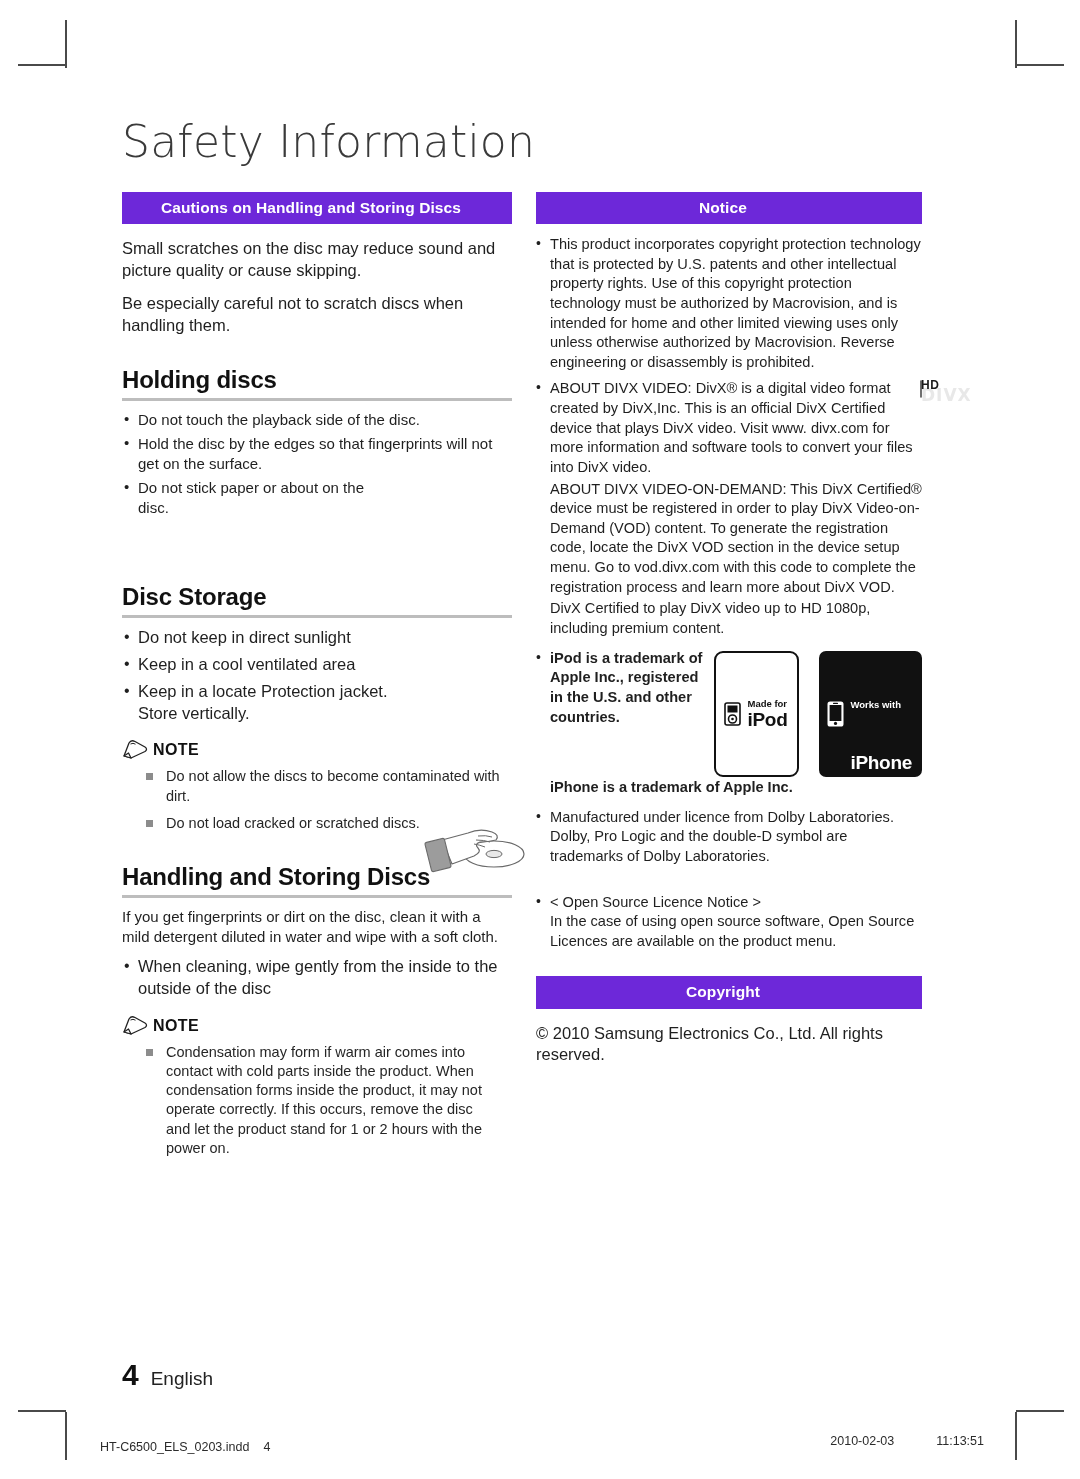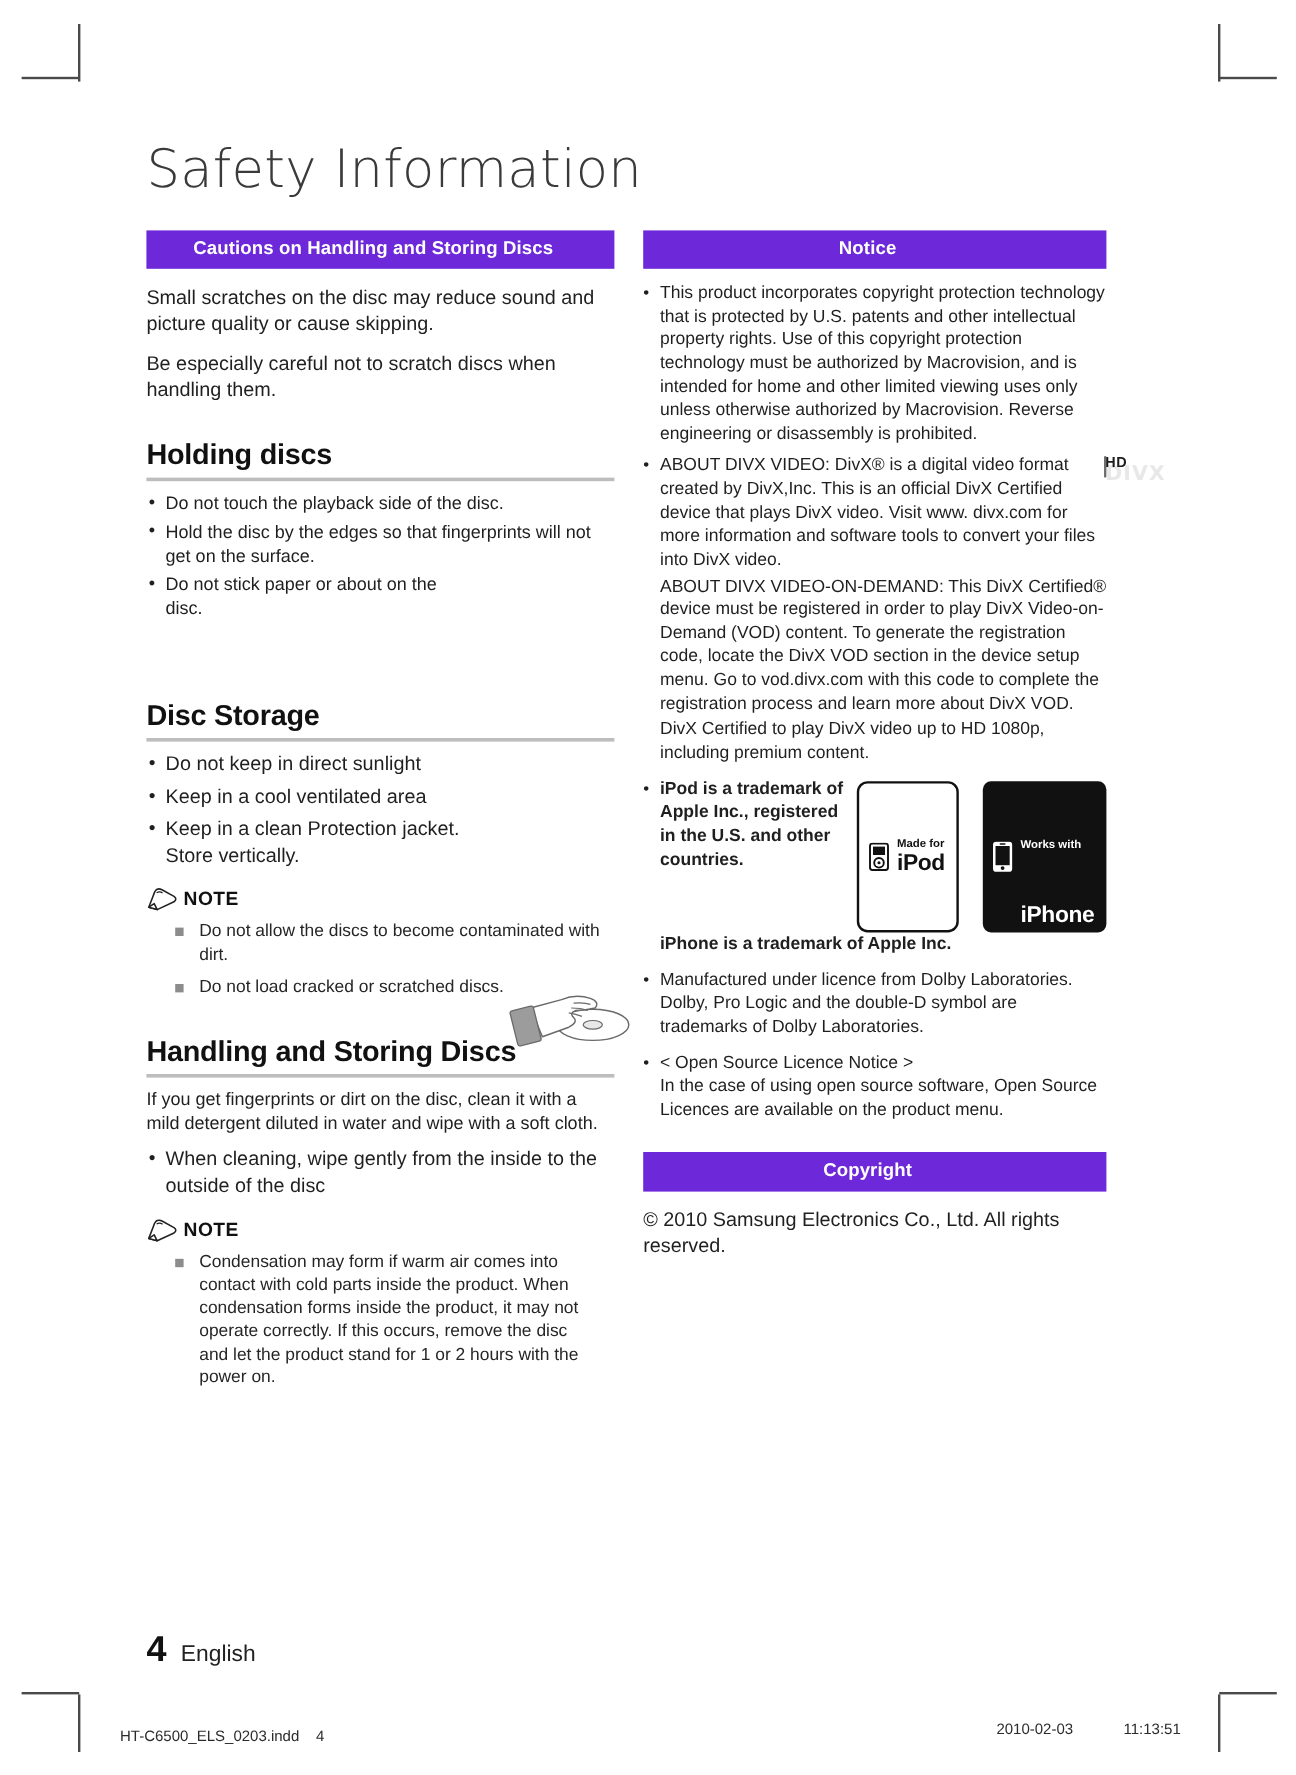--- a/index.html
+++ b/index.html
@@ -362,21 +362,21 @@
           <rect x="6" y="22" width="20" height="30" rx="2" transform="rotate(-14 16 37)" fill="#9c9c9c" stroke="#6a6a6a" stroke-width="1.1"></rect>
         </svg>
       </div>
 
       <h2 class="sec">Disc Storage</h2>
       <div class="rule"></div>
 
       <ul class="bullets lg">
         <li>Do not keep in direct sunlight</li>
         <li>Keep in a cool ventilated area</li>
-        <li style="max-width:270px">Keep in a clean Protection jacket. Store vertically.</li>
+        <li style="max-width:270px">Keep in a locate Protection jacket. Store vertically.</li>
       </ul>
 
       <div class="note-head">
         <svg width="26" height="20" viewBox="0 0 26 20" xmlns="http://www.w3.org/2000/svg">
           <path d="M2 16 L7 3 Q9 -0.5 13 1.5 L23 7 Q26 9 23 11.5 L9 18 Z" fill="#ffffff" stroke="#222" stroke-width="1.3" stroke-linejoin="round"></path>
           <path d="M2 16 L9 18 L6.5 13 Z" fill="#ffffff" stroke="#222" stroke-width="1.3" stroke-linejoin="round"></path>
           <path d="M8.5 4 Q11 2.5 13.5 4.2" fill="none" stroke="#222" stroke-width="1"></path>
         </svg>
         <span class="label">NOTE</span>
       </div>
@@ -466,21 +466,21 @@
                 </span>
               </div>
 
             </div>
           </div>
           <div class="ipod-tail">iPhone is a trademark of Apple Inc.</div>
         </li>
 
         <li style="margin-top:10px;">Manufactured under licence from Dolby Laboratories. Dolby, Pro Logic and the double-D symbol are trademarks of Dolby Laboratories.</li>
 
-        <li style="margin-top:10px;">
+        <li style="margin-top:26px;">
           <div>&lt; Open Source Licence Notice &gt;</div>
           <div>In the case of using open source software, Open Source Licences are available on the product menu.</div>
         </li>
       </ul>
 
       <div style="height:18px"></div>
 
       <div class="bar">Copyright</div>
 
       <div style="height:14px"></div>

